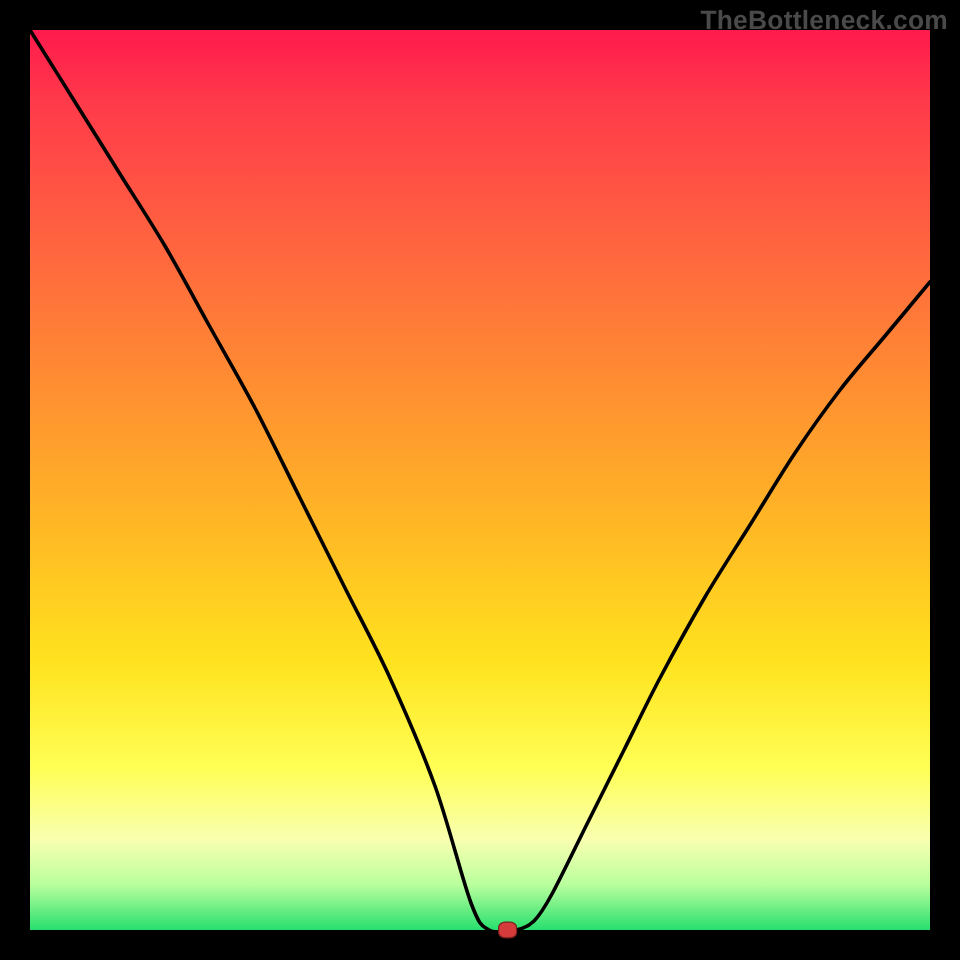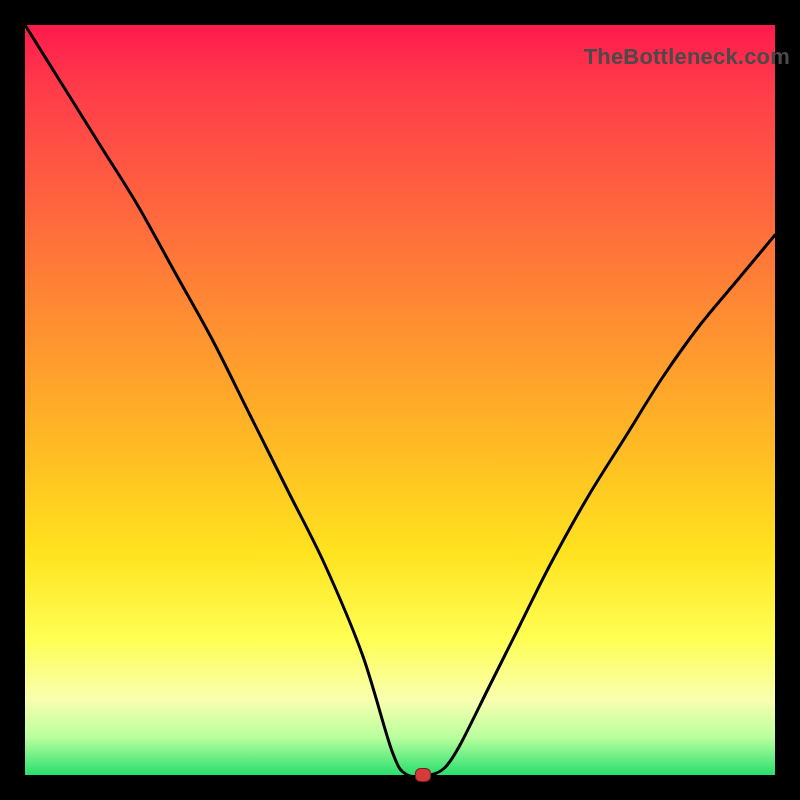--- a/index.html
+++ b/index.html
@@ -20,21 +20,20 @@
   .watermark {
     position: absolute;
     top: 4px;
     right: 10px;
     color: #4a4a4a;
     font-size: 22px;
     font-weight: 600;
     letter-spacing: 0.2px;
     z-index: 20;
     user-select: none;
-    margin-top: 40px;
   }
   .plot-frame {
     position: absolute;
     left: 25px;
     top: 25px;
     width: 750px;
     height: 750px;
     background: #000;
   }
   .plot-area {

